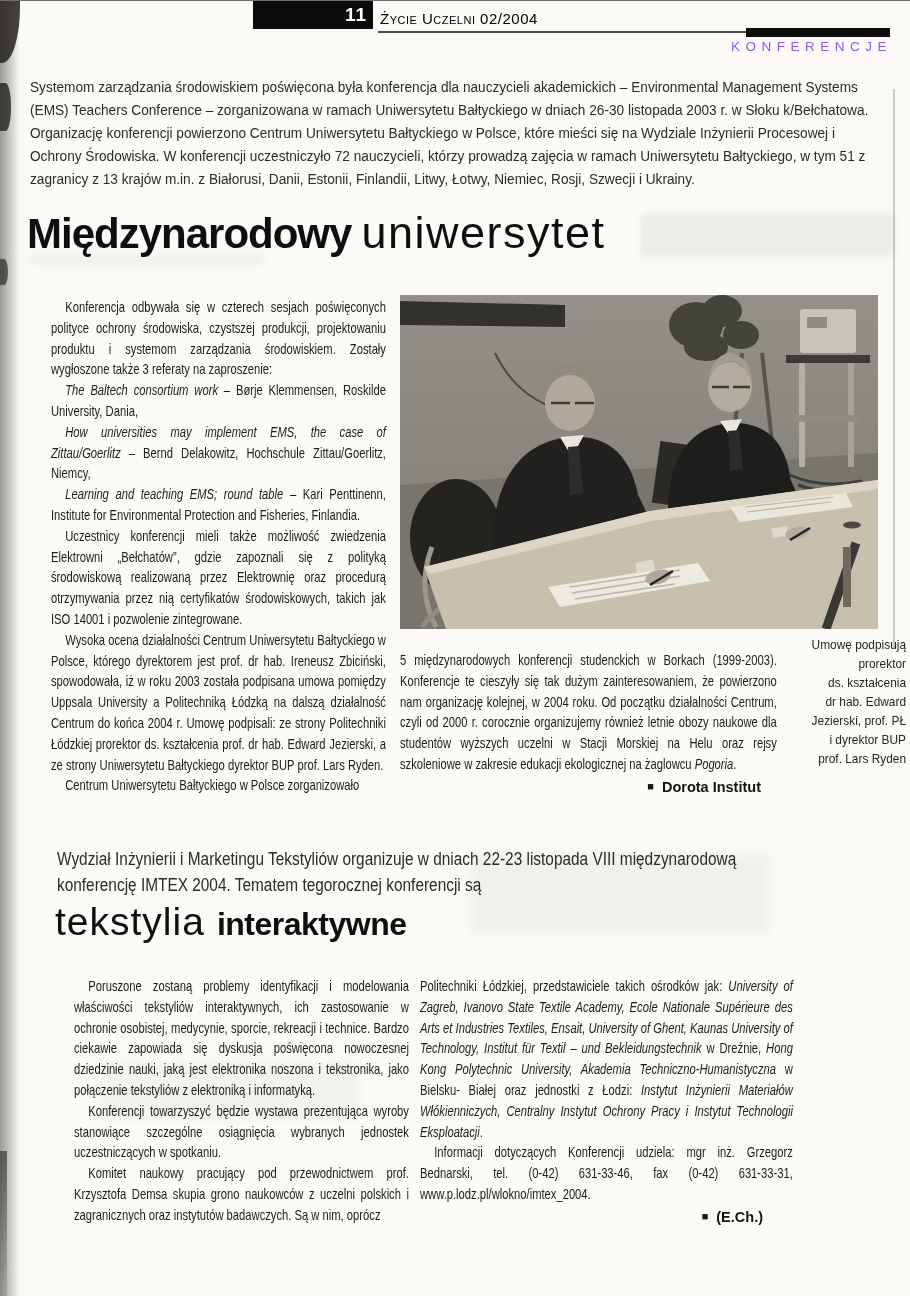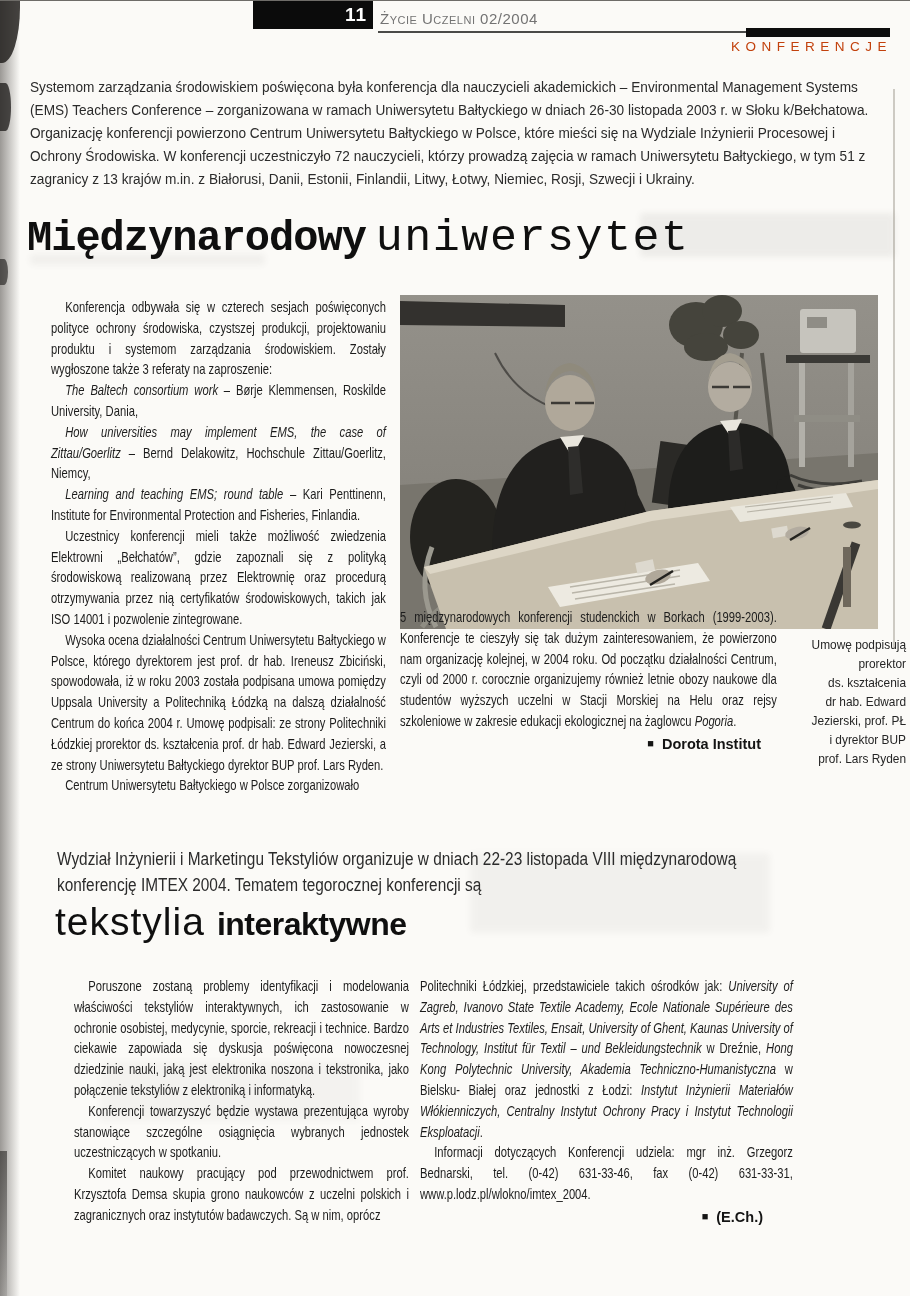--- a/index.html
+++ b/index.html
@@ -22,39 +22,39 @@
   .ghost{position:absolute;background:#55524e;filter:blur(3px);border-radius:4px;}
   .g1{left:640px;top:212px;width:255px;height:44px;opacity:.08;}
   .g2{left:30px;top:253px;width:235px;height:11px;opacity:.06;}
   .g3{left:470px;top:852px;width:300px;height:80px;opacity:.05;}
   .g4{left:100px;top:1060px;width:260px;height:60px;opacity:.04;}
   
   .pagetab{position:absolute;left:253px;top:0;width:120px;height:28px;background:#0b0b0b;
     display:flex;justify-content:flex-end;align-items:center;padding-right:6px;box-sizing:border-box;}
   .pagenum{color:#fff;font-size:19px;font-weight:bold;letter-spacing:1px;}
   .journal{position:absolute;left:380px;top:9px;font-size:15px;font-variant:small-caps;
-    letter-spacing:.5px;color:#737373;}
+    letter-spacing:.5px;color:#000000;}
   .hrule{position:absolute;left:378px;top:30px;width:512px;height:2px;background:#4a4a48;}
   .secbar{position:absolute;left:746px;top:27px;width:144px;height:9px;background:#0d0d0d;}
-  .seclabel{position:absolute;right:18px;top:38px;font-size:13.5px;letter-spacing:5.5px;color:#c2410c;}
+  .seclabel{position:absolute;right:18px;top:38px;font-size:13.5px;letter-spacing:5.5px;color:#8b5cf6;}
   
   .lede{position:absolute;transform:scaleX(.88);transform-origin:0 0;color:#2b2b2b;}
   .lede1{left:30px;top:74px;width:968px;font-size:15.5px;line-height:23px;}
   .lede2{left:57px;top:845px;width:801px;font-size:17.5px;line-height:26px;}
   .title{position:absolute;margin:0;color:#0f0f0f;white-space:nowrap;}
-  .title1{left:27px;top:212px;font-size:42px;font-family:Liberation Mono, monospace;}
+  .title1{left:27px;top:206px;font-size:42px;}
   .title1 .tb{font-weight:700;letter-spacing:-1px;}
   .title1 .tl{font-weight:400;font-size:45px;letter-spacing:1.5px;margin-left:10px;}
   .title2{left:55px;top:899px;font-size:39px;}
   .title2 .tl{font-weight:400;letter-spacing:1px;text-align:right;}
   .title2 .tb{font-weight:700;font-size:32px;letter-spacing:-.5px;margin-left:12px;}
   
   .colwrap{position:absolute;}
   .w-a1c1{left:51px;top:296px;width:335px;}
-  .w-a1c2{left:400px;top:606px;width:377px;}
+  .w-a1c2{left:400px;top:649px;width:377px;}
   .w-a2c1{left:74px;top:975px;width:335px;}
   .w-a2c2{left:420px;top:975px;width:373px;}
   .col{transform:scaleX(.79);transform-origin:0 0;font-size:14.2px;line-height:20.8px;
     text-align:justify;color:#1c1c1c;}
   .c-a1c1,.c-a2c1{width:424px;}
   .c-a1c2{width:477px;}
   .c-a2c2{width:472px;}
   .col p{margin:0;text-indent:18px;}
   .first-noindent p:first-child{text-indent:0;}
   .col em{font-style:italic;}

